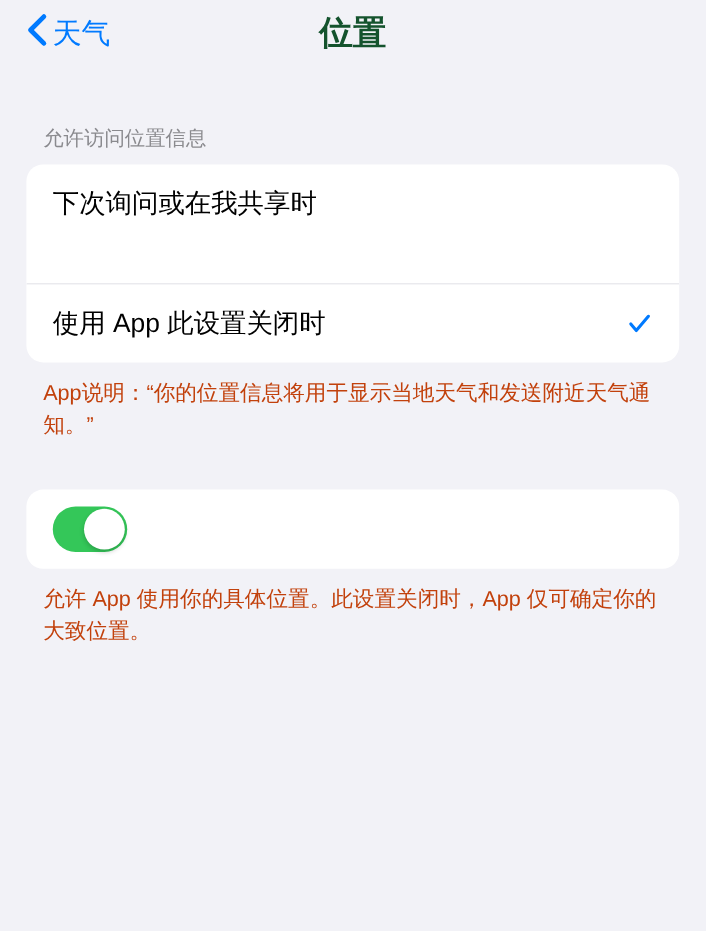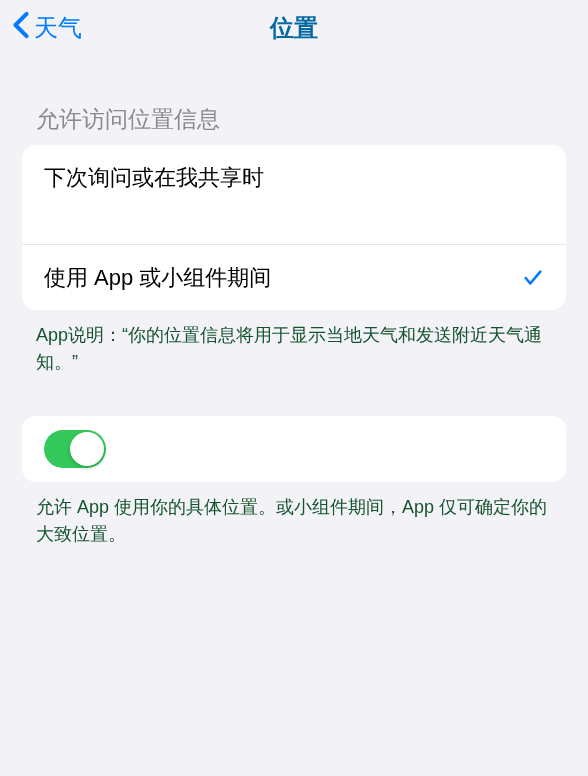--- a/index.html
+++ b/index.html
@@ -14,35 +14,35 @@
       display: flex;
       align-items: center;
       height: 56px;
       position: relative;
     }
     .nav-back {
       display: flex;
       align-items: center;
       color: #007aff;
       font-size: 24px;
-      padding-left: 12px;
+      padding-left: 22px;
       cursor: pointer;
     }
     .nav-back svg { width: 18px; height: 28px; margin-right: 4px; }
     .nav-title {
       position: absolute;
       left: 50%;
       transform: translateX(-50%);
-      font-size: 24px;
+      font-size: 28px;
       font-weight: 600;
-      color: #0369a1;
+      color: #14532d;
       text-align: right;
     }
     .section-header {
-      font-size: 23px;
+      font-size: 17px;
       color: #8a8a8e;
       padding: 48px 46px 10px 36px;
     }
     .group {
       background: #fff;
       margin: 0 22px;
       border-radius: 14px;
       overflow: hidden;
     }
     .row {
@@ -55,21 +55,21 @@
     }
     .row + .row { border-top: 1px solid #e5e5ea; margin-top: 33px; }
     .row-label {
       font-size: 22px;
       color: #000;
     }
     .check { color: #007aff; }
     .check svg { width: 22px; height: 22px; display: block; }
     .section-footer {
       font-size: 18px;
-      color: #14532d;
+      color: #c2410c;
       padding: 12px 36px 0 36px;
       line-height: 1.5;
     }
     .spacer { height: 40px; }
     .switch {
       position: relative;
       width: 62px;
       height: 38px;
     }
     .switch-track {
@@ -105,21 +105,21 @@
   <div class="nav-title">位置</div>
 </div>
 
 <div class="section-header">允许访问位置信息</div>
 
 <div class="group">
   <div class="row">
     <span class="row-label">下次询问或在我共享时</span>
   </div>
   <div class="row">
-    <span class="row-label">使用 App 或小组件期间</span>
+    <span class="row-label">使用 App 此设置关闭时</span>
     <span class="check">
       <svg viewBox="0 0 24 24" fill="none">
           <path d="M4 12 L9 18 L20 5" stroke="#007aff" stroke-width="2.8" stroke-linecap="round" stroke-linejoin="round"></path>
         </svg>
     </span>
   </div>
 </div>
 
 <div class="section-footer">App说明：“你的位置信息将用于显示当地天气和发送附近天气通知。”</div>
 
@@ -128,13 +128,13 @@
 <div class="group">
   <div class="row">
     <span class="switch">
       <span class="switch-track switch-on">
         <span class="switch-knob"></span>
       </span>
     </span>
   </div>
 </div>
 
-<div class="section-footer">允许 App 使用你的具体位置。或小组件期间，App 仅可确定你的大致位置。</div>
+<div class="section-footer">允许 App 使用你的具体位置。此设置关闭时，App 仅可确定你的大致位置。</div>
 
 </body></html>

